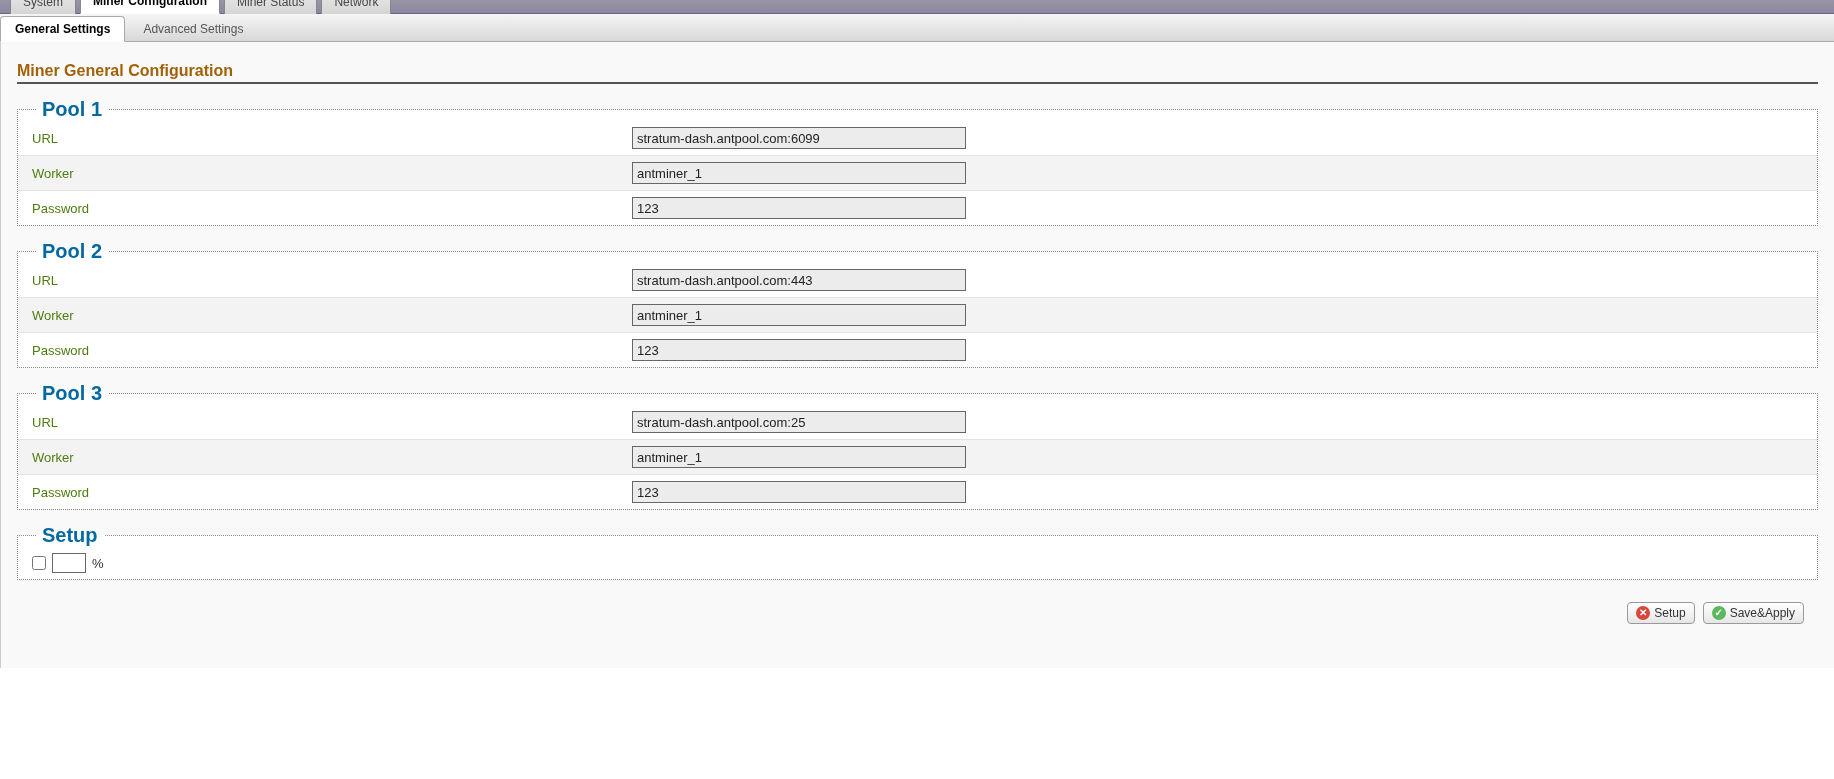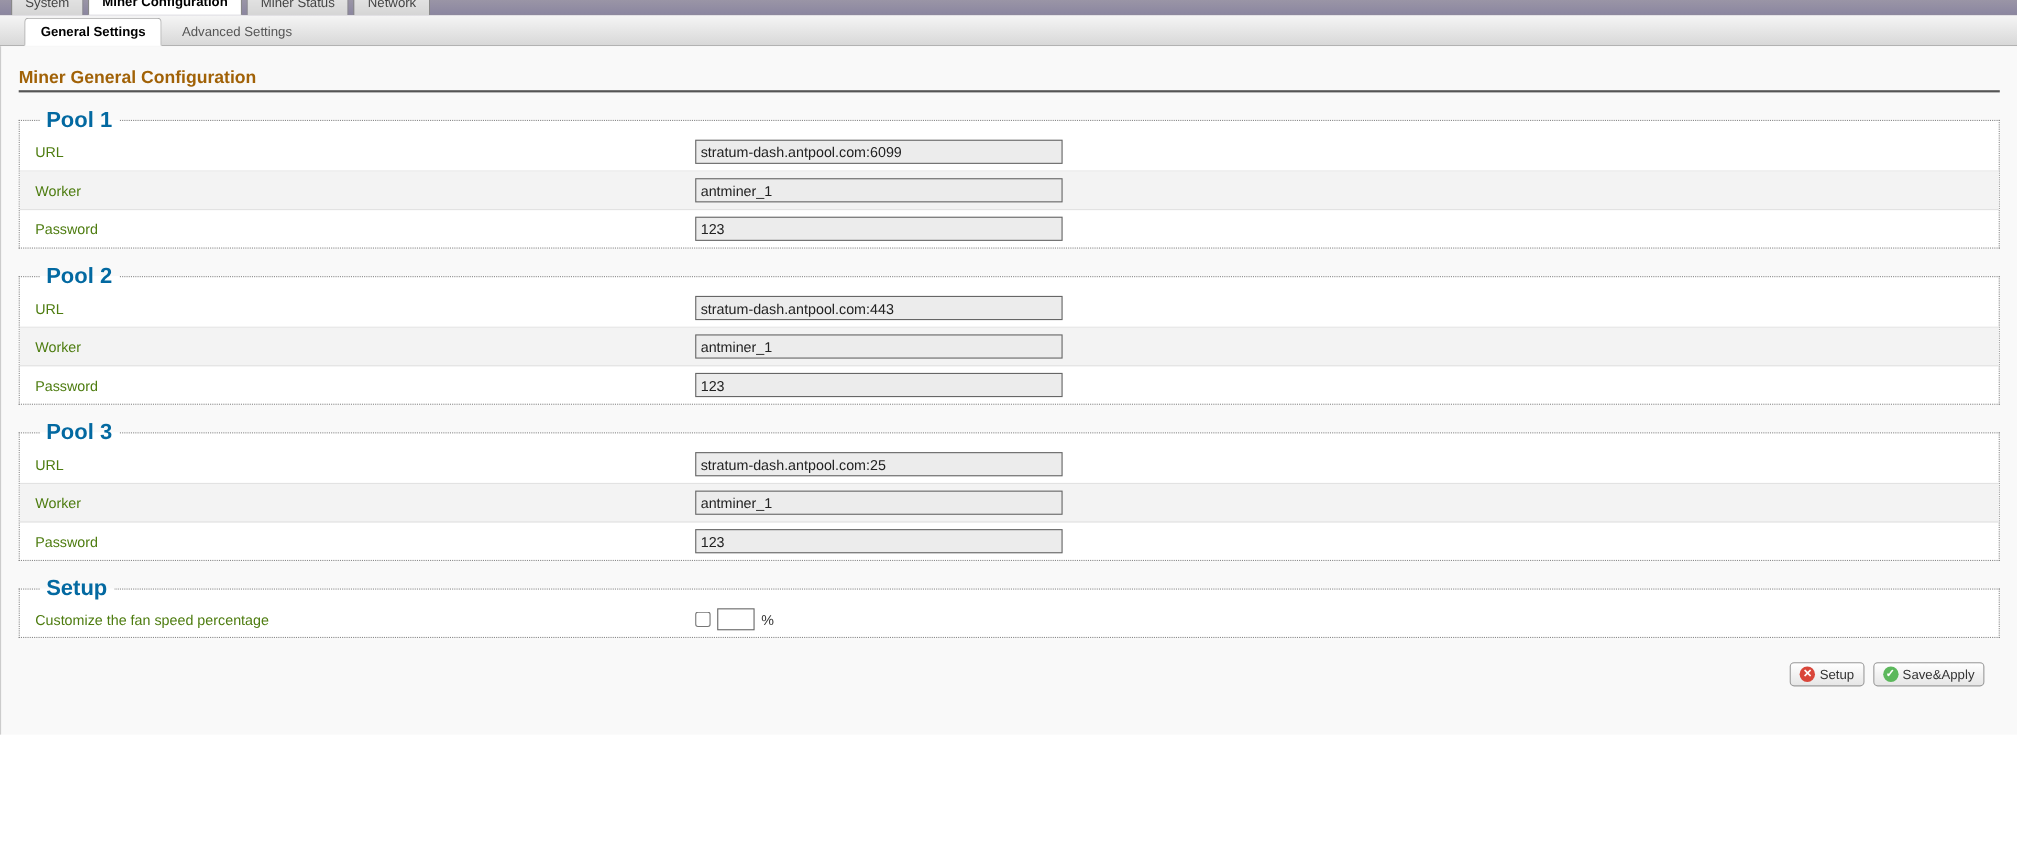--- a/index.html
+++ b/index.html
@@ -31,21 +31,21 @@
     }
     .top-tab.active {
       background: #fff;
       color: #000;
       font-weight: bold;
       border-bottom: 1px solid #fff;
     }
     .sub-tabs {
       background: linear-gradient(to bottom, #f5f5f5, #d8d8d8);
       border-bottom: 1px solid #aaa;
-      padding: 0 22px;
+      padding: 0 0;
       display: flex;
       gap: 4px;
       height: 28px;
       align-items: flex-end;
     }
     .sub-tab {
       padding: 5px 14px;
       font-size: 12px;
       color: #555;
       cursor: pointer;
@@ -240,21 +240,20 @@
       <div class="label">Password</div>
       <div class="control">
           <input class="text-input" type="text" value="123" style="">
         </div>
     </div>
   </fieldset>
 
   <fieldset class="group">
     <legend>Setup</legend>
     <div class="row">
-      <div class="label">Customize the fan speed percentage</div>
       <div class="control">
         <input type="checkbox" style="">
         <input class="tiny-input" type="text" value="" style="">
         <span class="pct">%</span>
       </div>
     </div>
   </fieldset>
 
   <div class="button-bar">
     <button class="btn">

